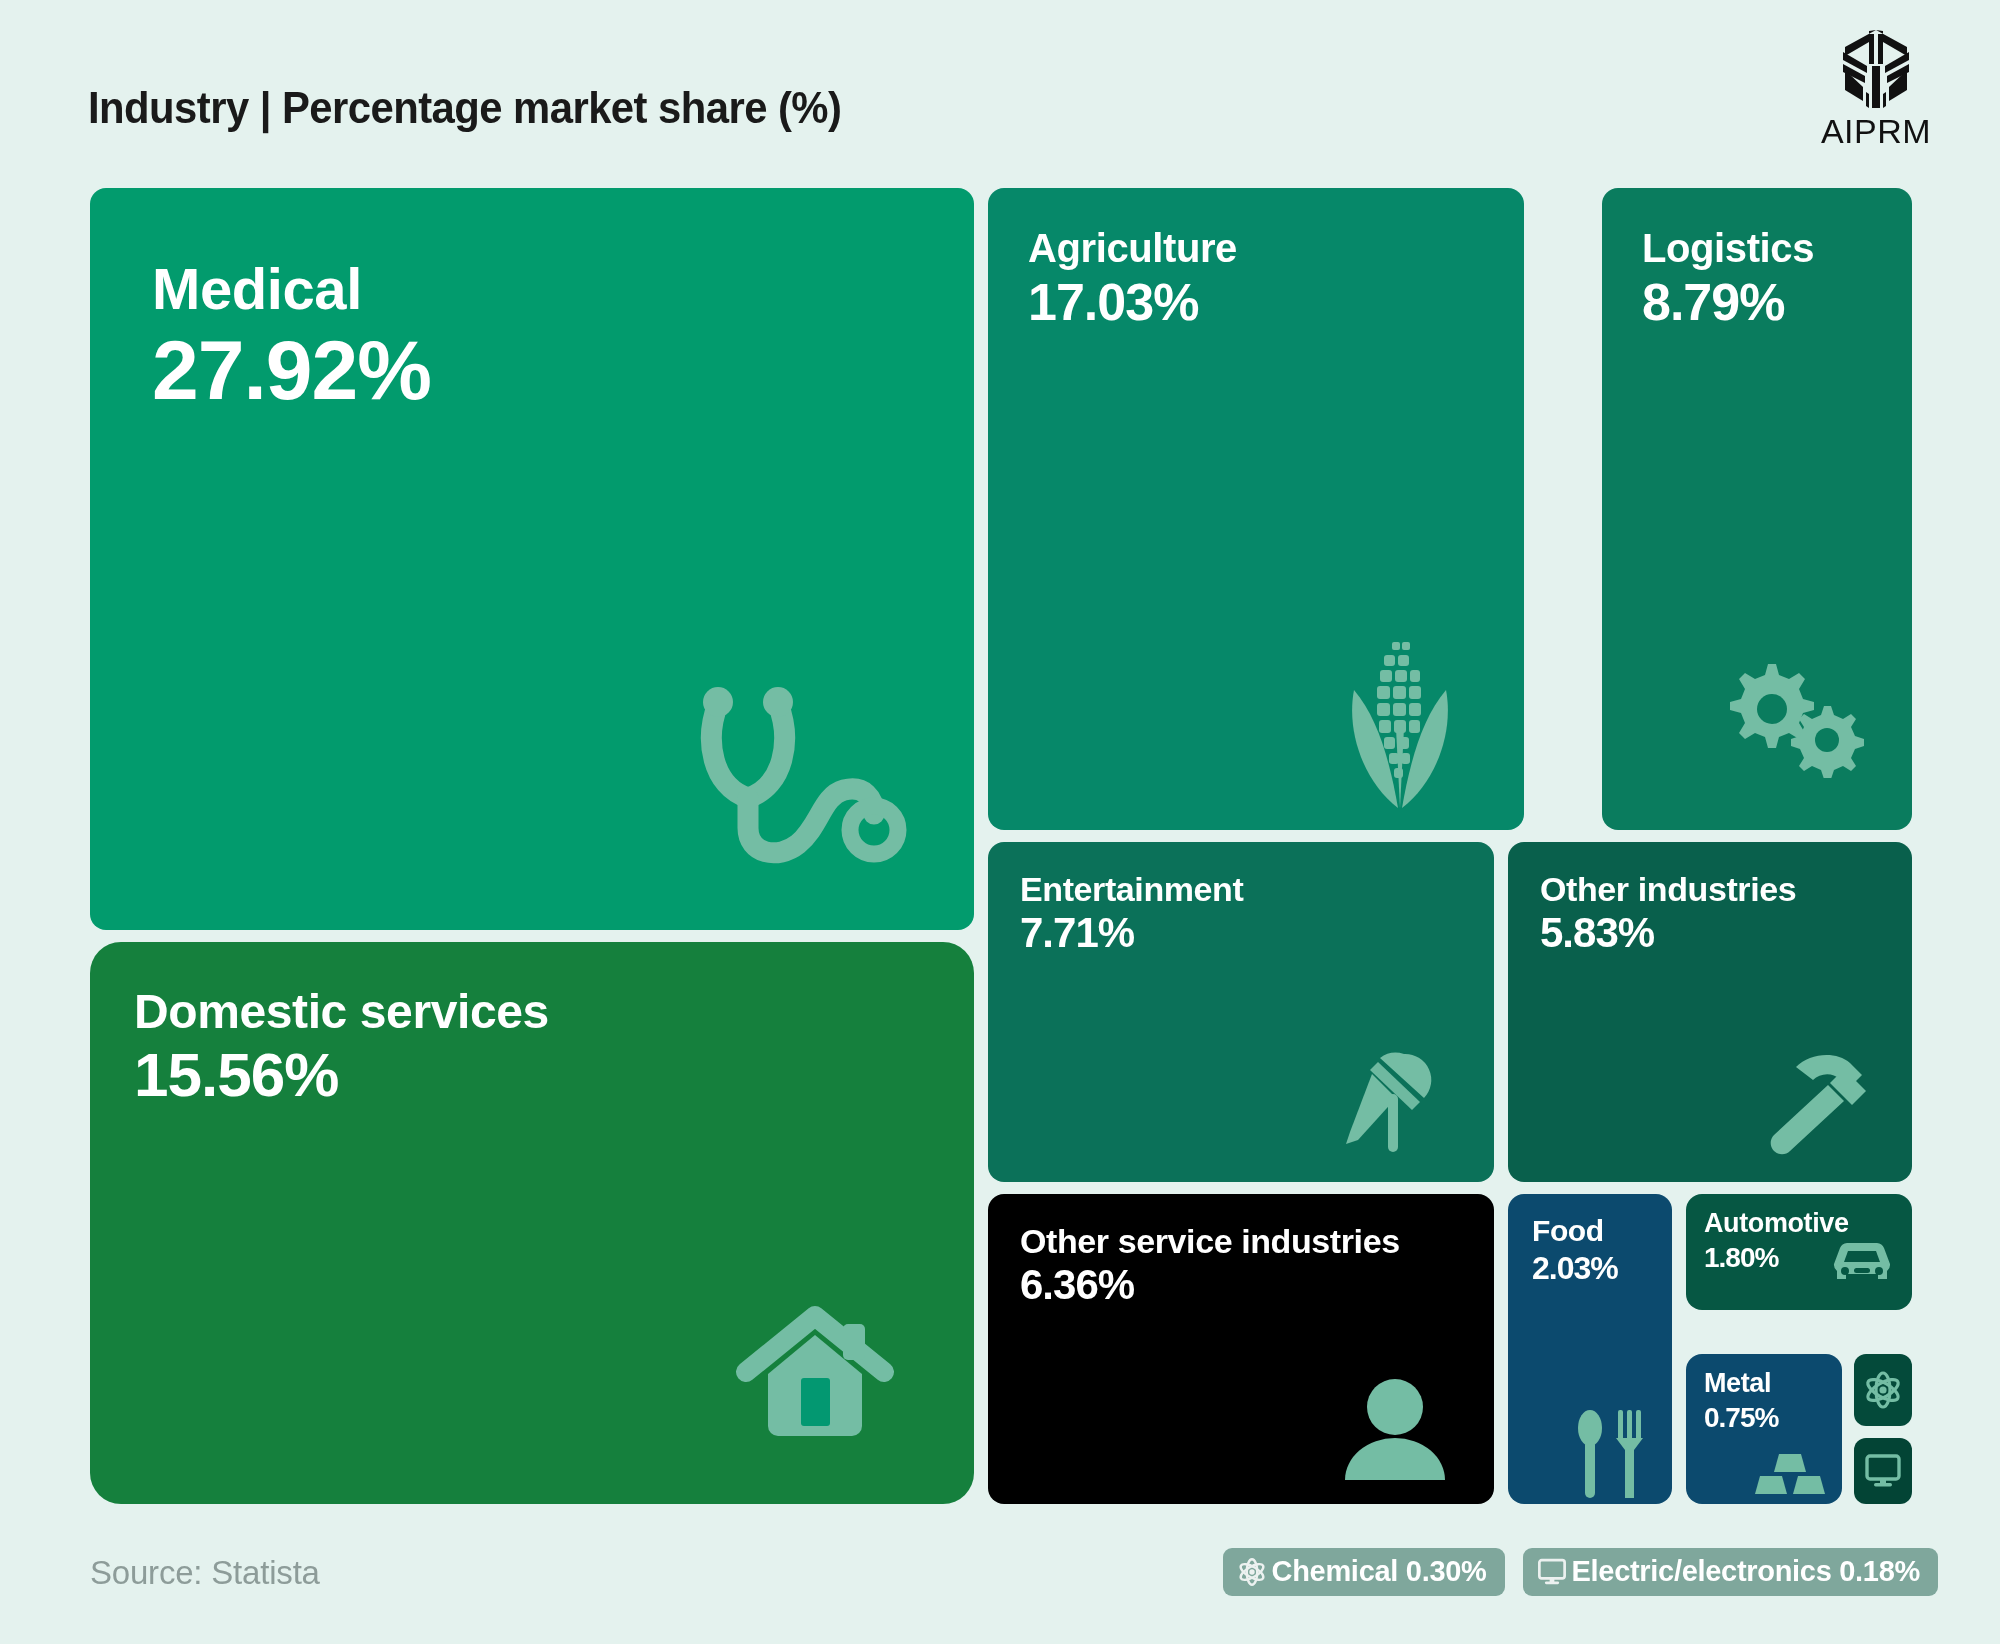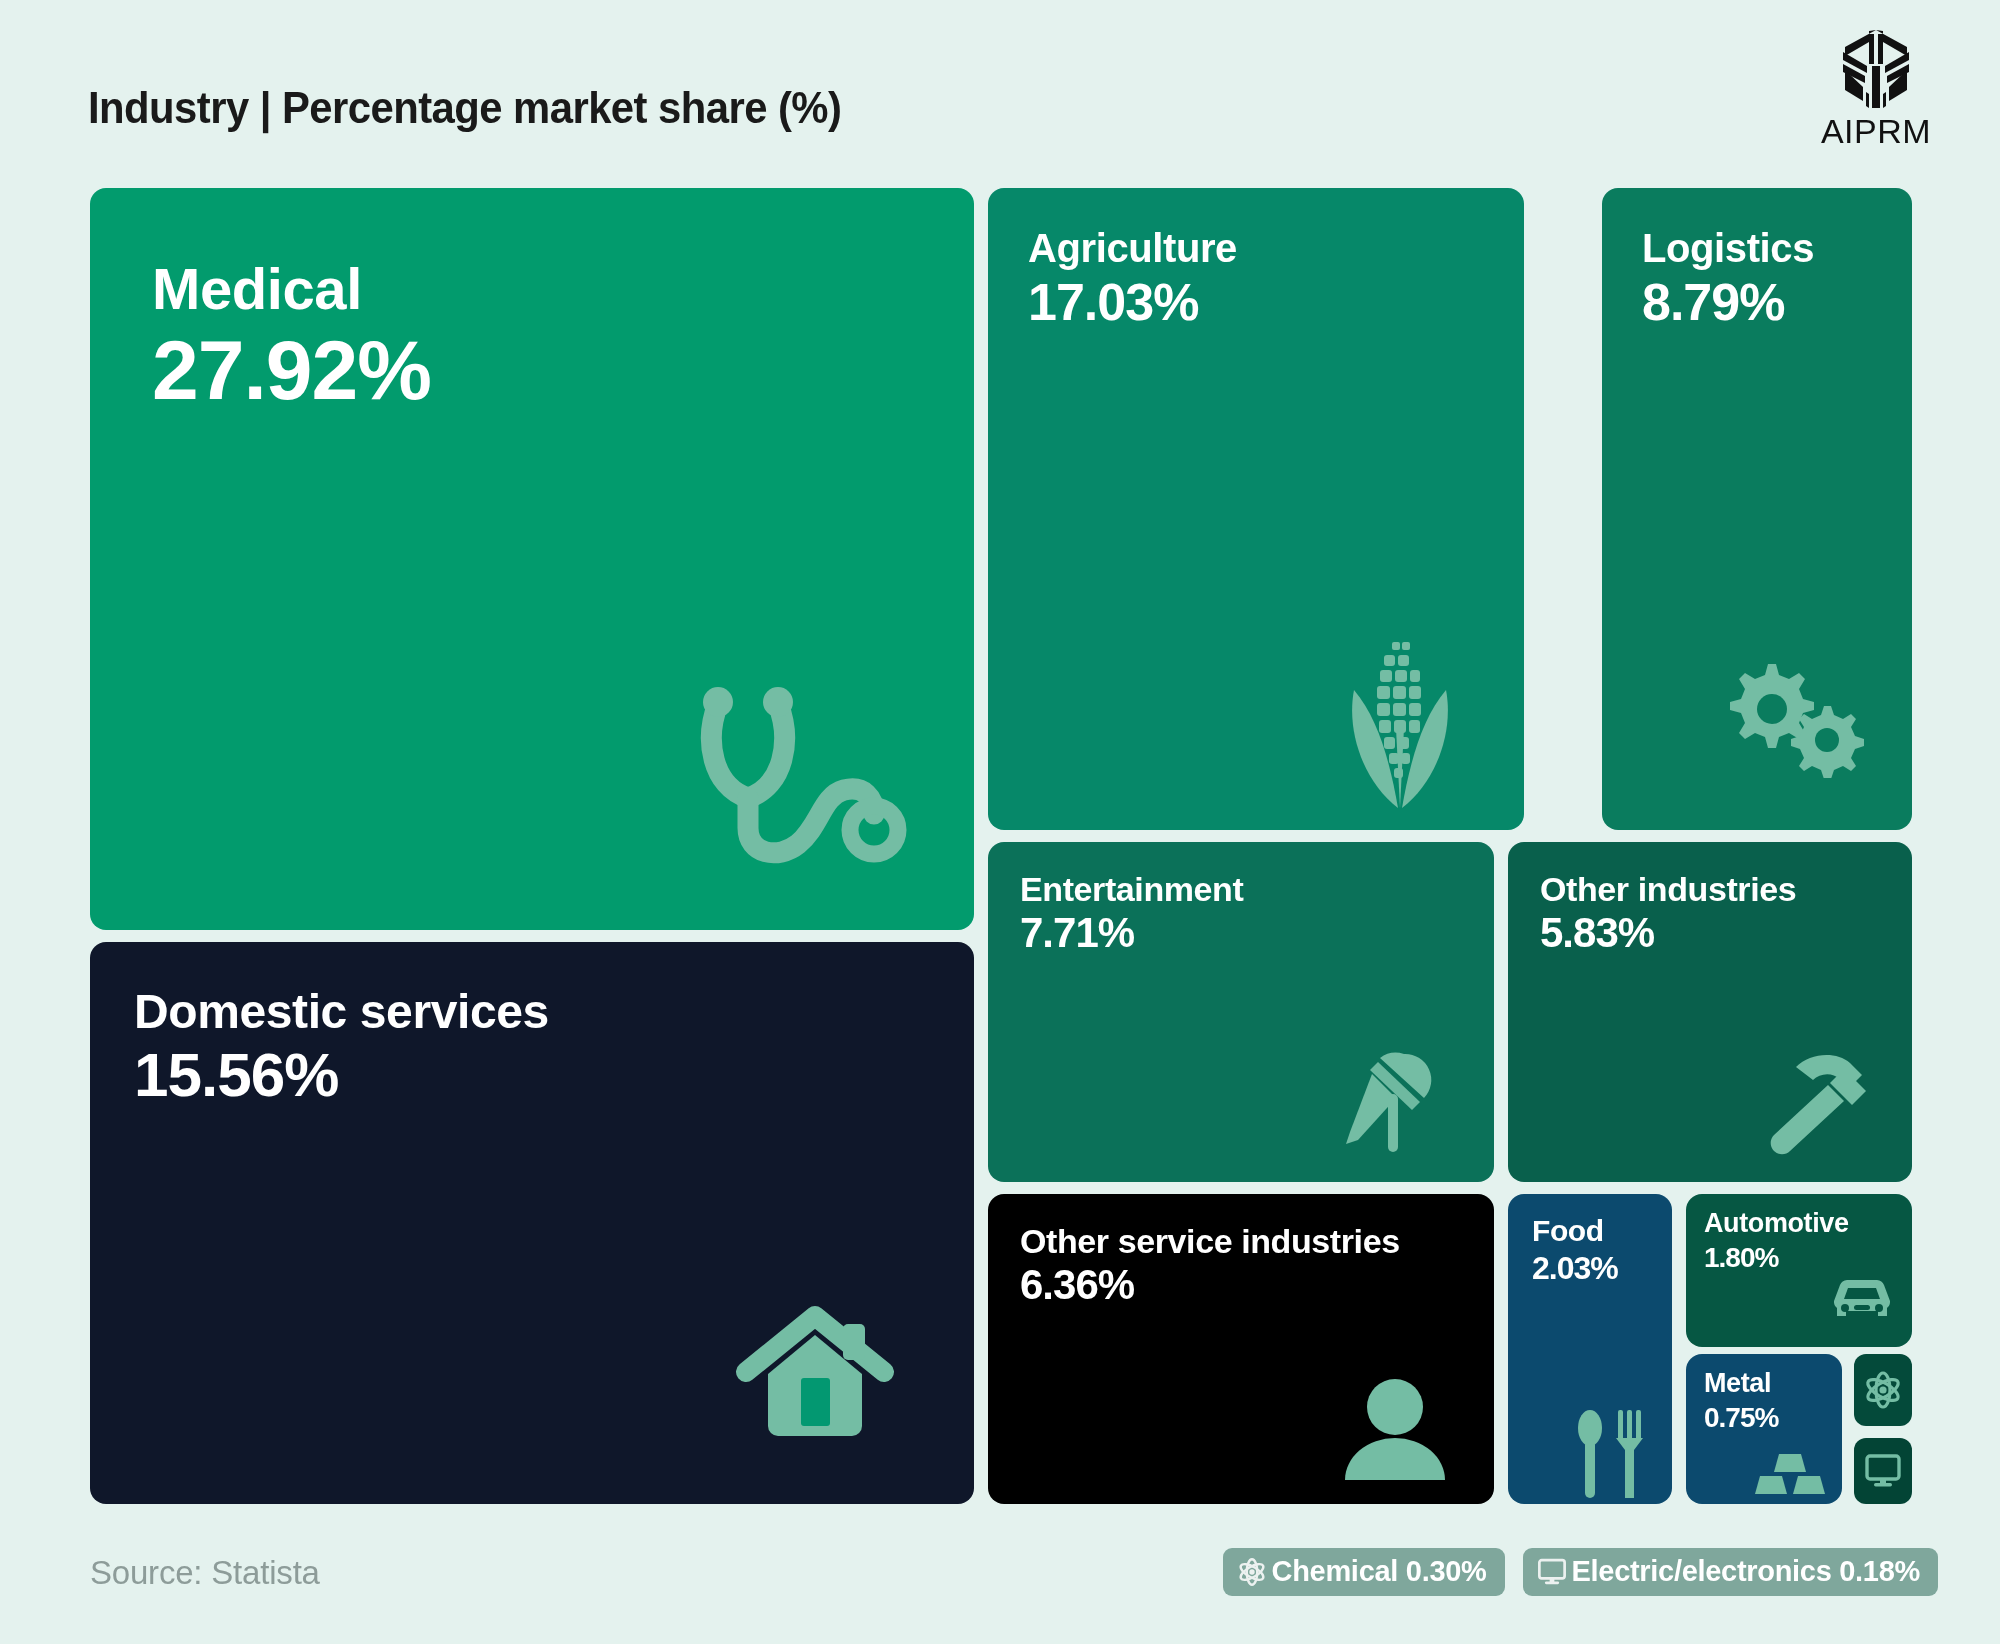--- a/index.html
+++ b/index.html
@@ -137,21 +137,21 @@
       <g fill="none" stroke="#74bda4" stroke-width="21" stroke-linecap="round" stroke-linejoin="round">
         <path d="M36 26 C22 62 30 108 66 120 C102 108 110 62 96 26"></path>
         <path d="M66 120 L66 150 C66 176 96 182 116 166 C138 148 140 118 162 112 C182 107 192 120 192 136"></path>
       </g>
       <circle cx="36" cy="24" r="15" fill="#74bda4"></circle>
       <circle cx="96" cy="24" r="15" fill="#74bda4"></circle>
       <circle cx="192" cy="152" r="24" fill="none" stroke="#74bda4" stroke-width="17"></circle>
     </svg>
   </div>
 
-  <div class="tile sz-xl" style="left:90px;top:942px;width:884px;height:562px;background:#0f172a;">
+  <div class="tile sz-xl" style="left:90px;top:942px;width:884px;height:562px;background:#15803d;border-radius:31px;">
     <span class="tile-label">Domestic services</span>
     <span class="tile-value">15.56%</span>
     <svg class="tile-icon" style="right:74px;bottom:52px;" width="170" height="150" viewBox="0 0 170 150">
       <path d="M16 70 L85 14 L154 70" fill="none" stroke="#74bda4" stroke-width="20" stroke-linecap="round" stroke-linejoin="round"></path>
       <rect x="113" y="22" width="22" height="36" rx="5" fill="#74bda4"></rect>
       <path d="M38 72 L85 33 L132 72 L132 124 a10 10 0 0 1 -10 10 L48 134 a10 10 0 0 1 -10 -10 Z" fill="#74bda4"></path>
       <rect x="71" y="76" width="29" height="48" rx="3" fill="#039871"></rect>
     </svg>
   </div>
 
@@ -245,21 +245,21 @@
         <path d="M20 4 a12 18 0 0 1 0 36 a12 18 0 0 1 0 -36 Z"></path>
         <rect x="15" y="34" width="10" height="58" rx="5"></rect>
         <rect x="48" y="4" width="5" height="30" rx="2"></rect>
         <rect x="57" y="4" width="5" height="30" rx="2"></rect>
         <rect x="66" y="4" width="5" height="30" rx="2"></rect>
         <path d="M46 32 L73 32 L64 44 L64 92 L55 92 L55 44 Z"></path>
       </g>
     </svg>
   </div>
 
-  <div class="tile sz-xs" style="left:1686px;top:1194px;width:226px;height:153px;background:#065743;">
+  <div class="tile sz-xs" style="left:1686px;top:1194px;width:226px;height:116px;background:#065743;">
     <span class="tile-label">Automotive</span>
     <span class="tile-value">1.80%</span>
     <svg class="tile-icon" style="right:12px;bottom:14px;" width="76" height="58" viewBox="0 0 76 58">
       <g fill="#74bda4">
         <path d="M10 26 L16 10 a8 8 0 0 1 7 -5 l30 0 a8 8 0 0 1 7 5 l6 16 a8 8 0 0 1 -3 7 l0 8 -9 0 0 -5 -32 0 0 5 -9 0 0 -8 a8 8 0 0 1 -3 -7 Z"></path>
         <path d="M20 24 L24 13 l28 0 4 11 Z" fill="#065743"></path>
         <circle cx="21" cy="33" r="4" fill="#065743"></circle>
         <circle cx="55" cy="33" r="4" fill="#065743"></circle>
         <rect x="30" y="30" width="16" height="5" rx="2.5" fill="#065743"></rect>
       </g>

